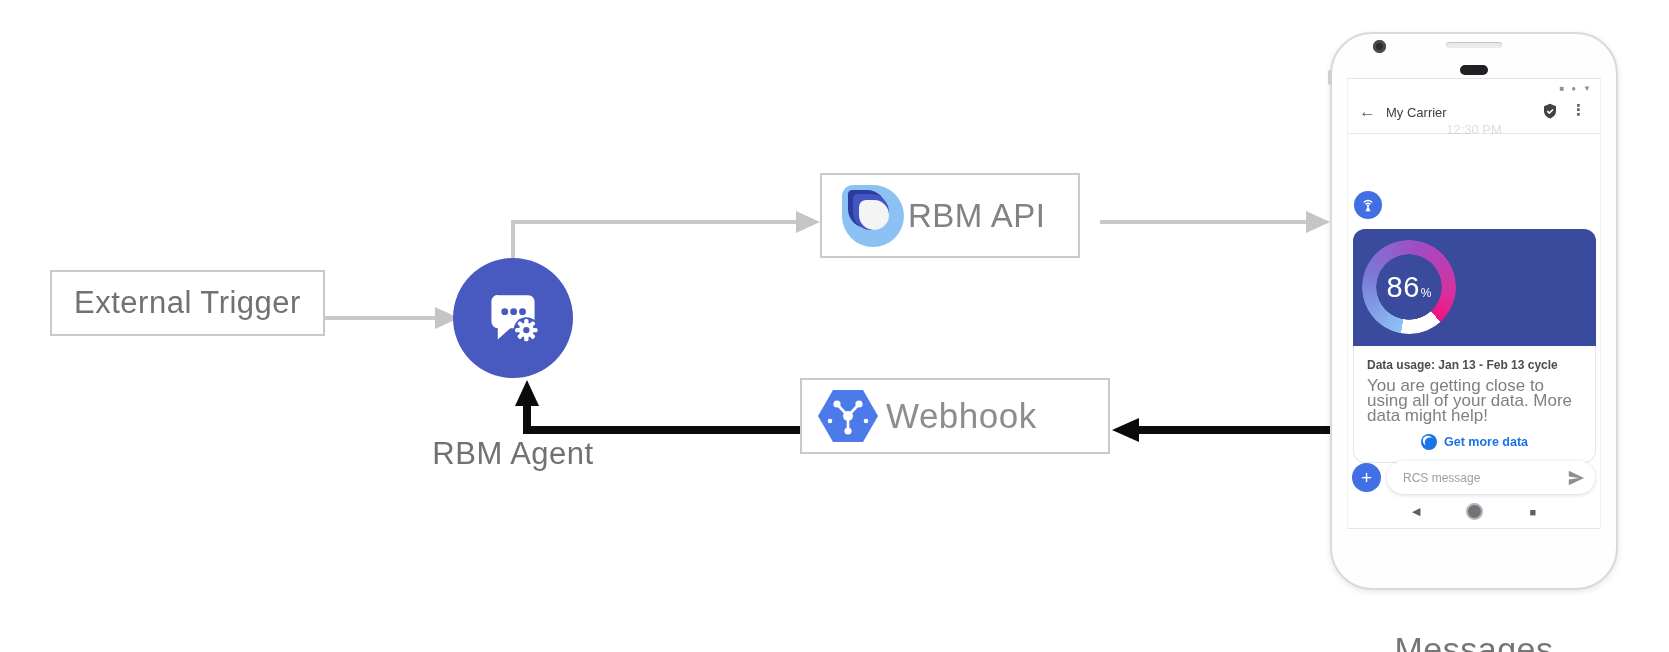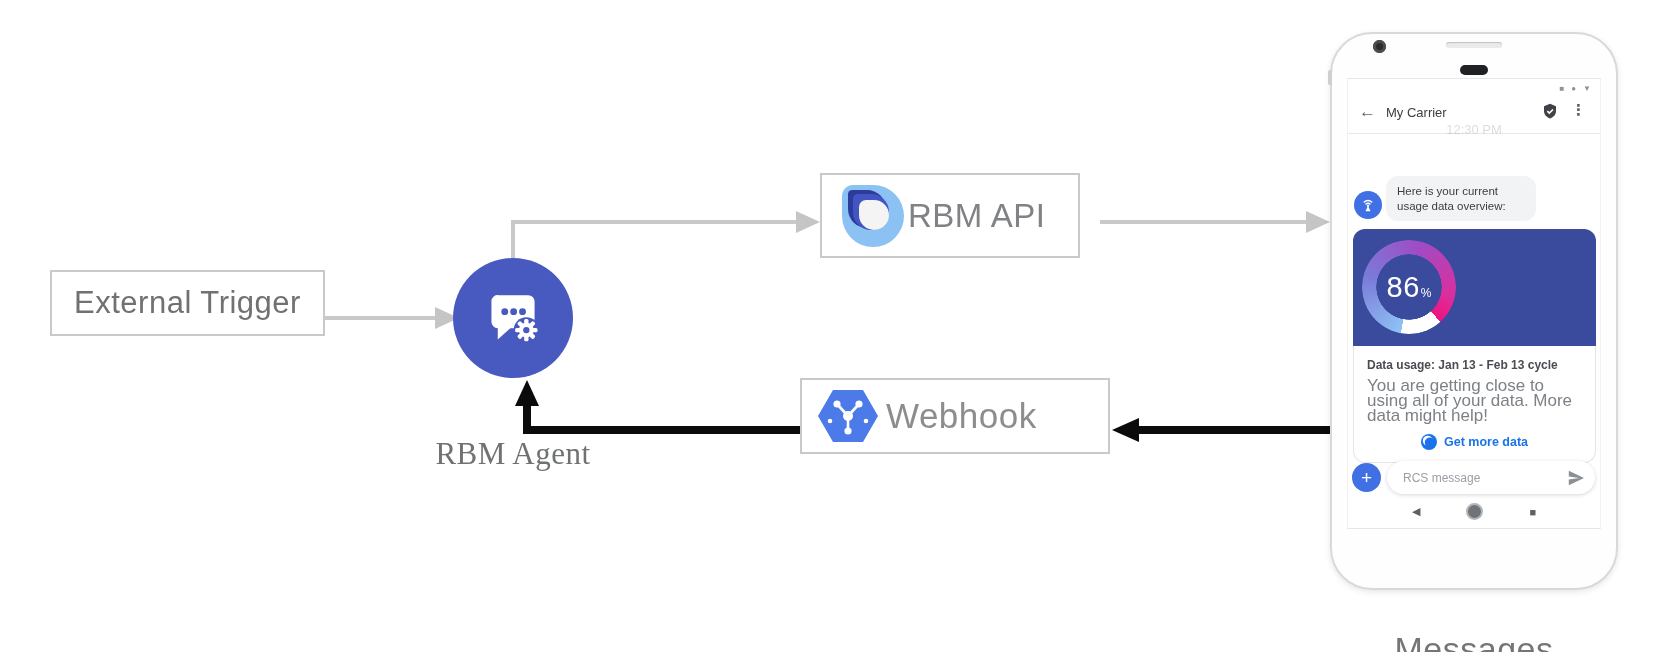--- a/index.html
+++ b/index.html
@@ -7,21 +7,21 @@
   .canvas{position:relative;width:1669px;height:652px;background:#fff;overflow:hidden;}
   .connectors{position:absolute;left:0;top:0;}
 
   
   .node-box{position:absolute;border:2px solid #C9C9C9;background:#fff;display:flex;align-items:center;justify-content:center;box-sizing:border-box;}
   .node-label{color:#6F7173;font-size:31px;letter-spacing:.5px;white-space:nowrap;}
   .ext-box{left:50px;top:270px;width:275px;height:66px;}
   .api-box{left:820px;top:173px;width:260px;height:85px;justify-content:flex-start;padding-left:20px;gap:4px;}
   .web-box{left:800px;top:378px;width:310px;height:76px;justify-content:flex-start;padding-left:14px;gap:6px;}
   .agent-circle{position:absolute;left:453px;top:258px;width:120px;height:120px;border-radius:50%;background:#4859BF;display:flex;align-items:center;justify-content:center;}
-  .agent-label{position:absolute;left:393px;top:436px;width:240px;text-align:center;color:#6F7173;font-size:31px;letter-spacing:.5px;font-family:Liberation Serif, serif;}
+  .agent-label{position:absolute;left:393px;top:436px;width:240px;text-align:center;color:#6F7173;font-size:31px;letter-spacing:.5px;}
   .messages-caption{position:absolute;left:1330px;top:594px;width:288px;text-align:center;color:#757575;font-size:34px;letter-spacing:.5px;margin-top:36px;}
 
   
   .drop-logo{position:relative;width:62px;height:62px;}
   .drop{position:absolute;border-radius:20% 55% 55% 55%;}
   .drop.outer{left:0;top:0;width:62px;height:62px;background:#8CC2F3;}
   .drop.mid1{left:6px;top:5px;width:38px;height:38px;background:#2C3C9C;border-radius:12% 55% 55% 55%;}
   .drop.mid2{left:11px;top:9px;width:36px;height:36px;background:#4355C2;border-radius:14% 55% 55% 55%;}
   .drop.inner{left:17px;top:15px;width:30px;height:30px;background:#F4F4F4;border-radius:26% 55% 55% 55%;}
 
@@ -178,21 +178,20 @@
 
       <div class="avatar">
         <svg width="20" height="20" viewBox="0 0 24 24">
           <path d="M7.6 8.4 a6.2 6.2 0 0 1 8.8 0" stroke="#FFFFFF" stroke-width="1.9" fill="none" stroke-linecap="round"></path>
           <path d="M9.7 10.8 a3.2 3.2 0 0 1 4.6 0" stroke="#FFFFFF" stroke-width="1.9" fill="none" stroke-linecap="round"></path>
           <circle cx="12" cy="13" r="1.4" fill="#FFFFFF"></circle>
           <path d="M12 13 L15 19.5 h-6 z" fill="#FFFFFF"></path>
         </svg>
       </div>
 
-      <div class="bubble">Here is your current usage data overview:</div>
 
       <div class="card">
         <div class="card-dark">
           <div class="gauge">
             <div class="gauge-ring"></div>
             <div class="gauge-text">
               <span class="pct">86</span>
               <span class="sign">%</span>
             </div>
           </div>

